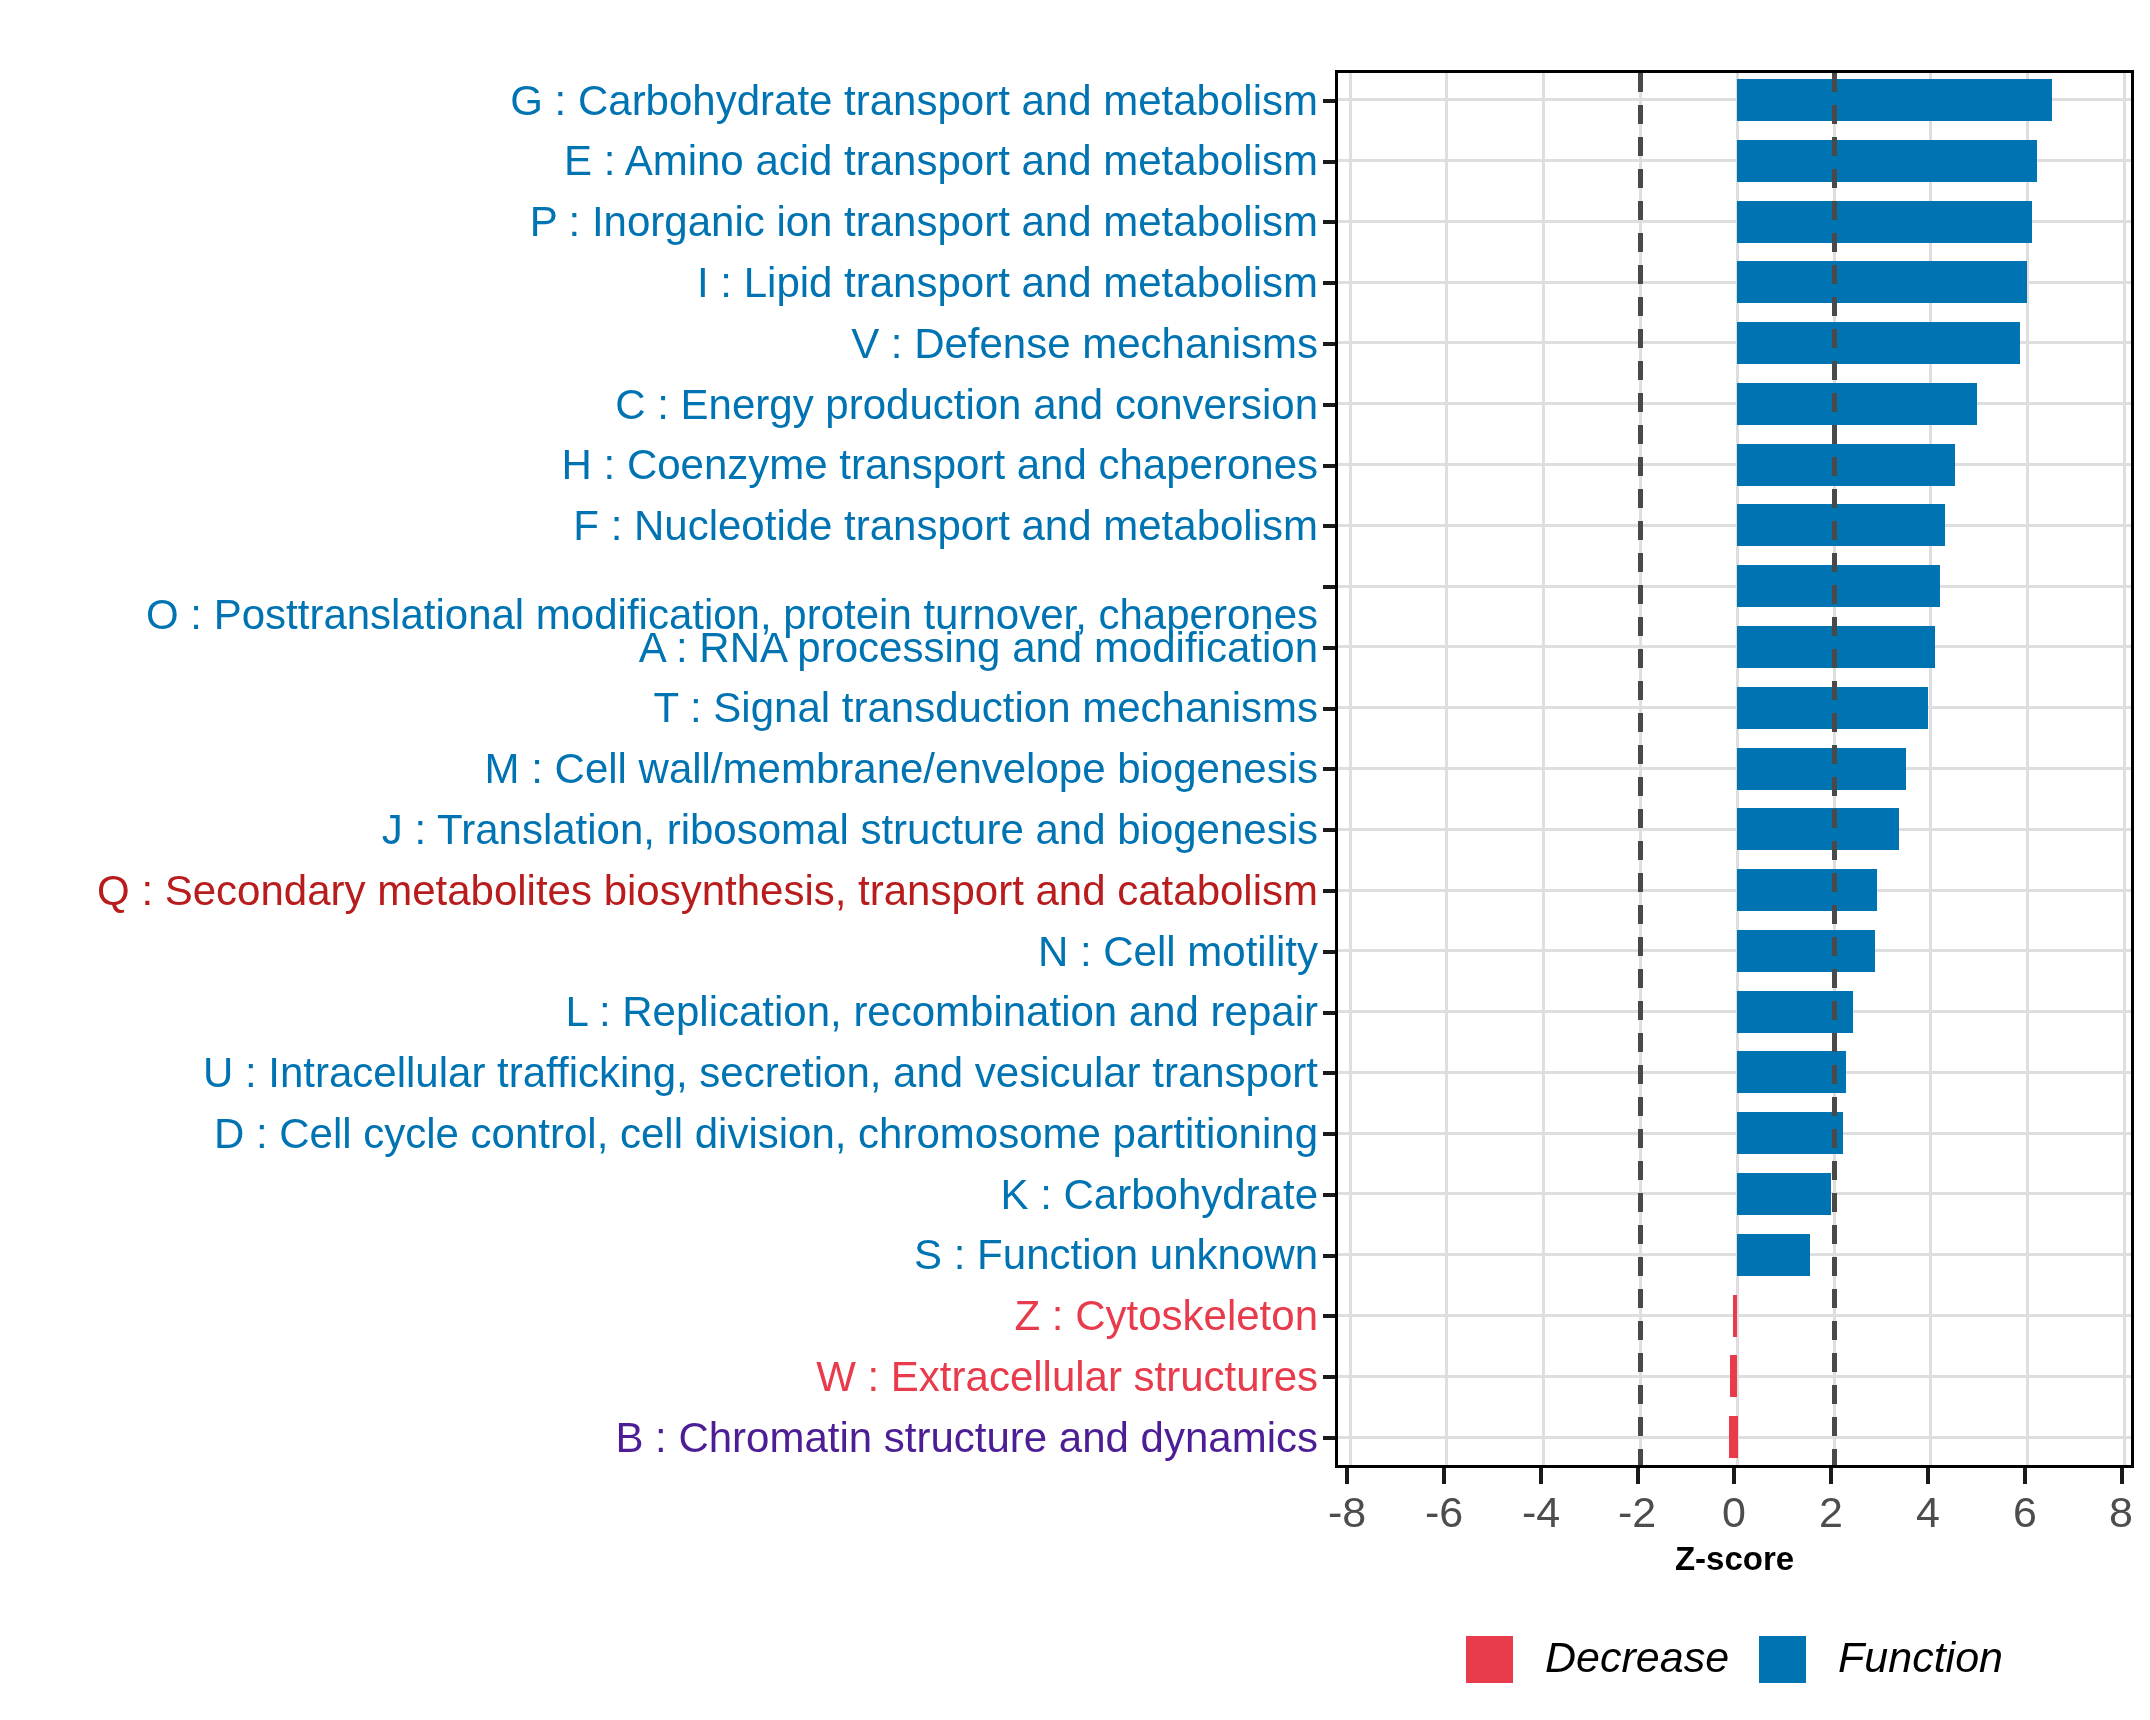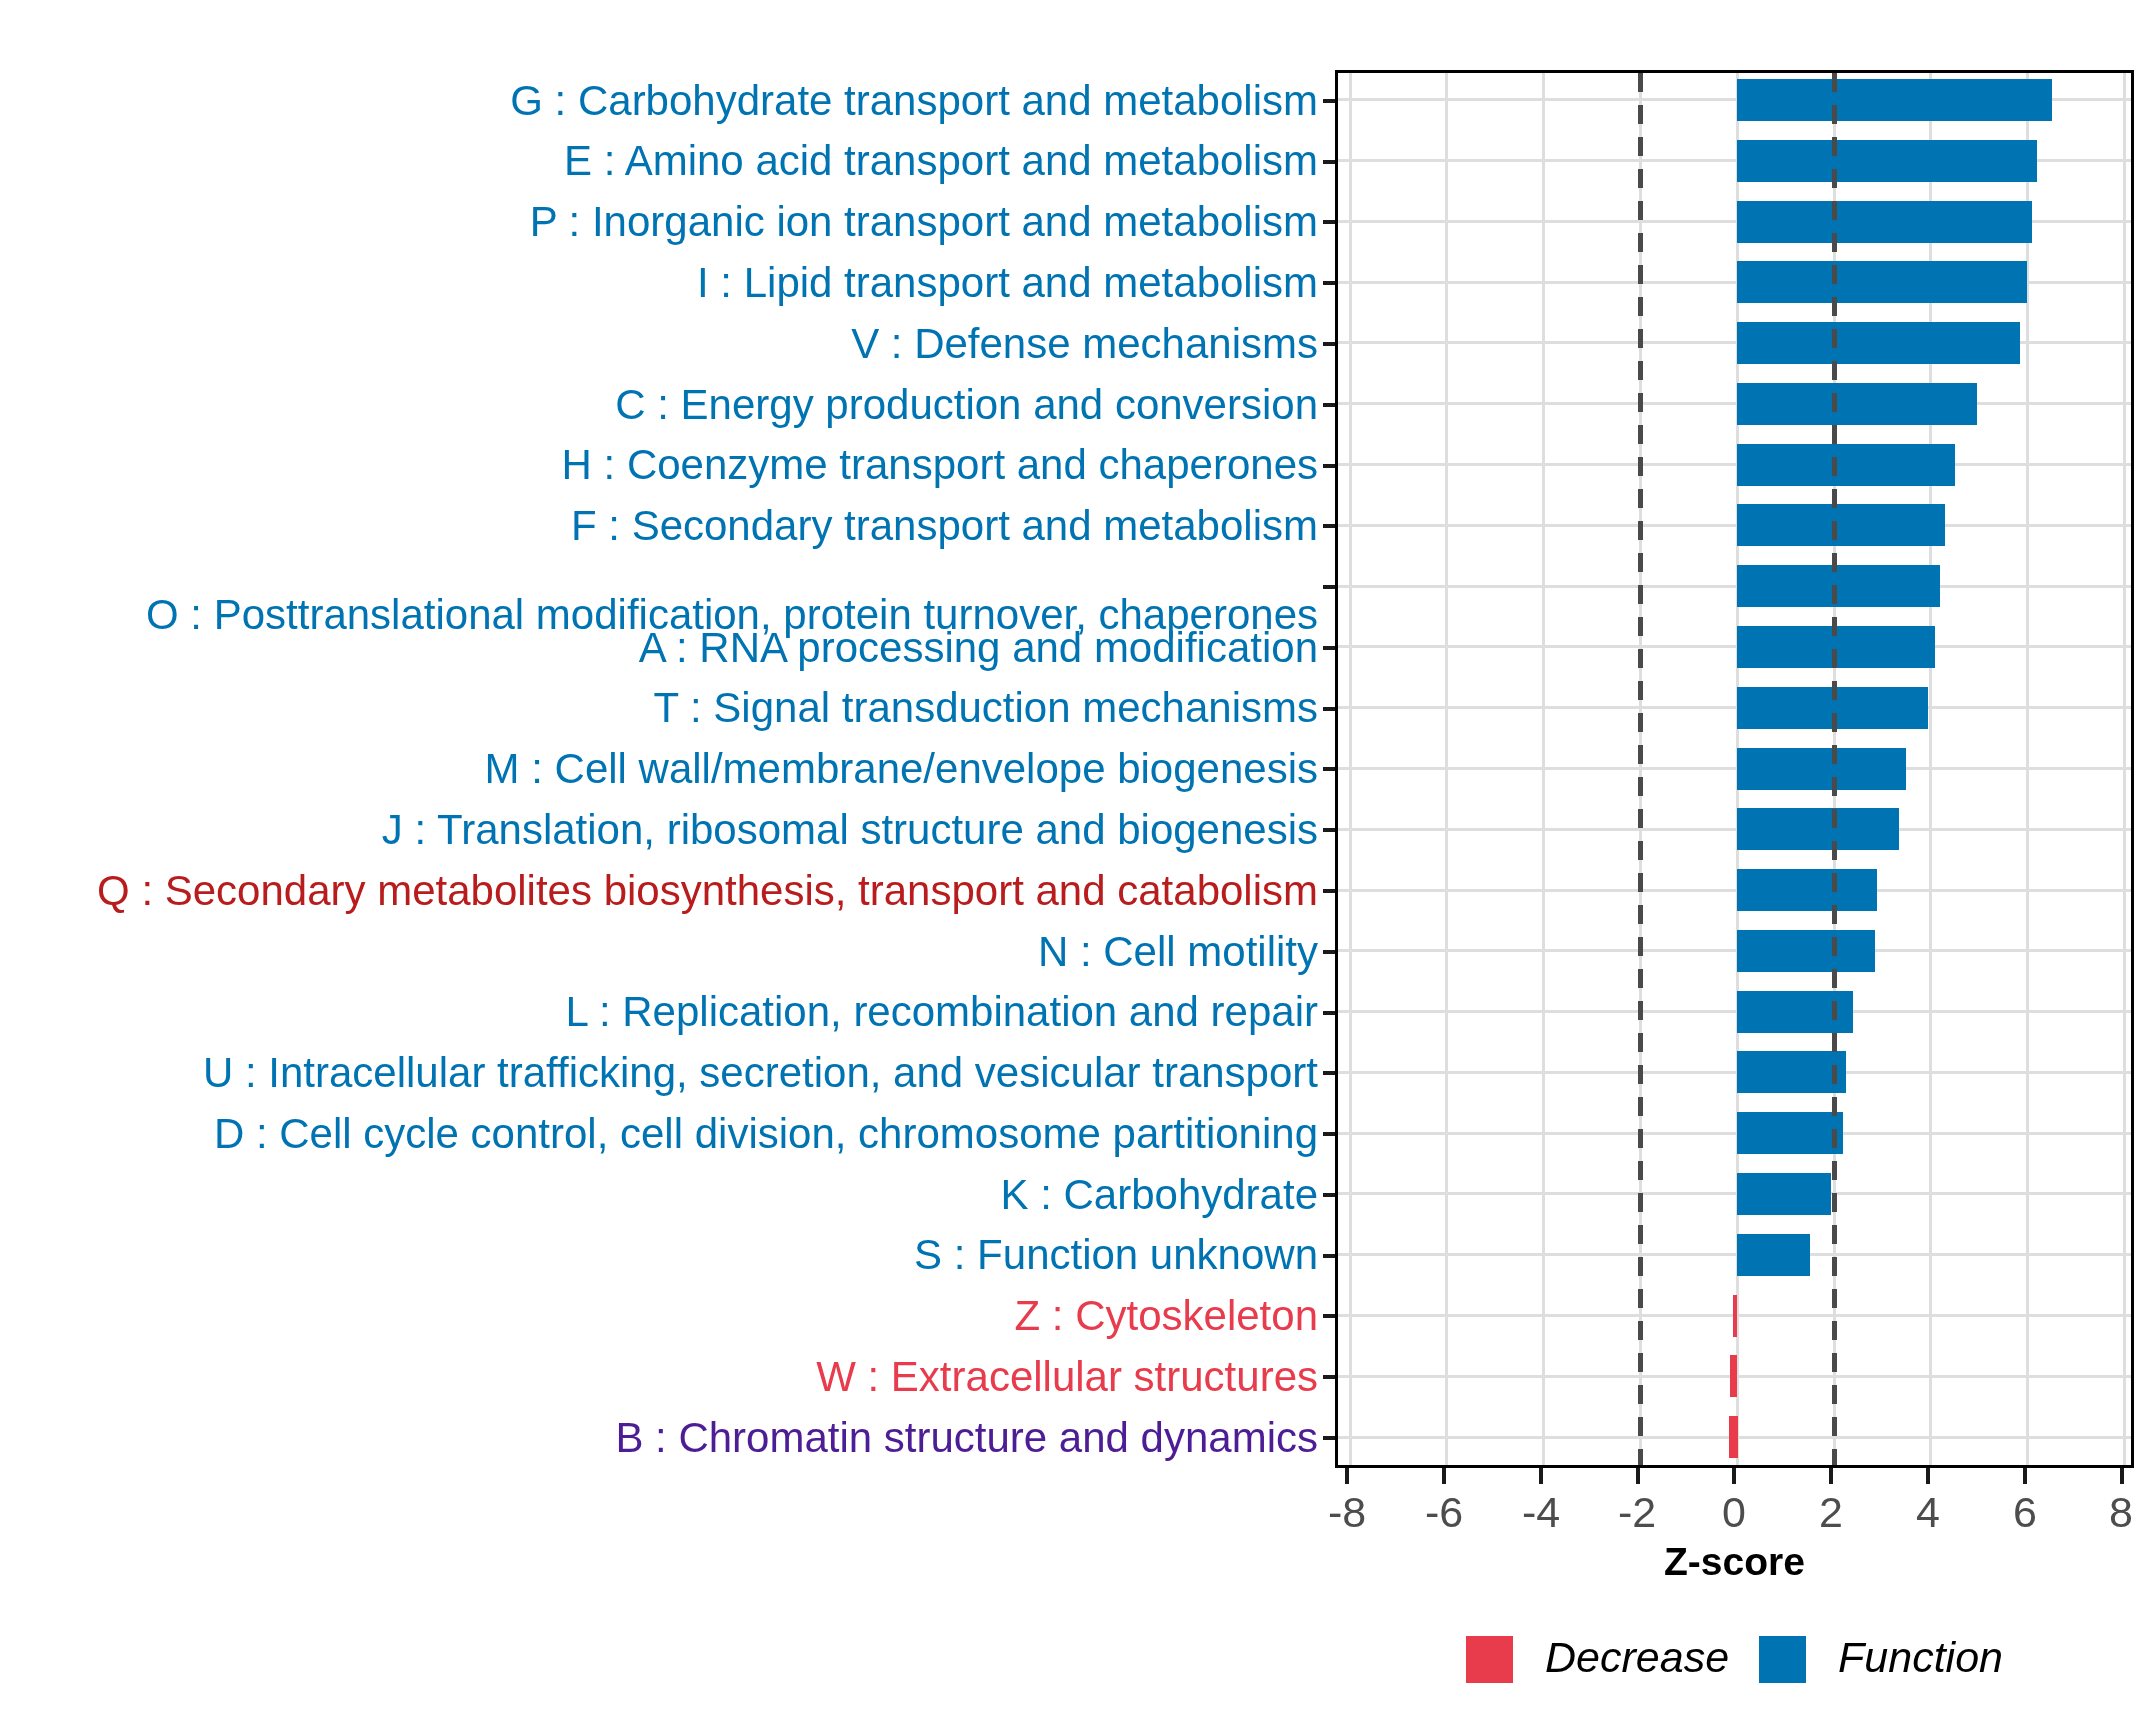--- a/index.html
+++ b/index.html
@@ -21,21 +21,21 @@
     transform:translateY(-50%);text-align:right;
   }
   .y-tick{position:absolute;width:11.5px;height:3.6px;background:#1a1a1a;}
   .x-tick{position:absolute;width:3.6px;height:16px;background:#1a1a1a;}
   .x-tick-label{
     position:absolute;font-size:43px;color:#4d4d4d;line-height:1;
     transform:translateX(-50%);white-space:nowrap;
   }
   .x-title{
     position:absolute;left:1335px;width:799px;top:1540px;text-align:center;
-    font-size:39px;font-weight:bold;color:#000;
+    font-size:33px;font-weight:bold;color:#000;
   }
   .legend{
     position:absolute;left:1335px;width:799px;top:1636px;
     display:flex;justify-content:center;align-items:center;gap:30px;
   }
   .legend-item{display:flex;align-items:flex-start;gap:32px;font-style:italic;}
   .legend-swatch{width:47px;height:47px;}
   .legend-label{font-size:43px;color:#000;line-height:1;}
 </style>
 </head>
@@ -109,21 +109,21 @@
       <div class="y-label" style="right: 833px; top: 222px; color: rgb(0, 115, 178);">P : Inorganic ion transport and metabolism</div>
       <div class="y-tick" style="left: 1323px; top: 220px;"></div>
       <div class="y-label" style="right: 833px; top: 283px; color: rgb(0, 115, 178);">I : Lipid transport and metabolism</div>
       <div class="y-tick" style="left: 1323px; top: 281px;"></div>
       <div class="y-label" style="right: 833px; top: 344px; color: rgb(0, 115, 178);">V : Defense mechanisms</div>
       <div class="y-tick" style="left: 1323px; top: 342px;"></div>
       <div class="y-label" style="right: 833px; top: 405px; color: rgb(0, 115, 178);">C : Energy production and conversion</div>
       <div class="y-tick" style="left: 1323px; top: 403px;"></div>
       <div class="y-label" style="right: 833px; top: 465px; color: rgb(0, 115, 178);">H : Coenzyme transport and chaperones</div>
       <div class="y-tick" style="left: 1323px; top: 464px;"></div>
-      <div class="y-label" style="right: 833px; top: 526px; color: rgb(0, 115, 178);">F : Secondary transport and metabolism</div>
+      <div class="y-label" style="right: 833px; top: 526px; color: rgb(0, 115, 178);">F : Nucleotide transport and metabolism</div>
       <div class="y-tick" style="left: 1323px; top: 524px;"></div>
       <div class="y-label" style="right: 833px; top: 587px; color: rgb(0, 115, 178); margin-top: 28px;">O : Posttranslational modification, protein turnover, chaperones</div>
       <div class="y-tick" style="left: 1323px; top: 585px;"></div>
       <div class="y-label" style="right: 833px; top: 648px; color: rgb(0, 115, 178);">A : RNA processing and modification</div>
       <div class="y-tick" style="left: 1323px; top: 646px;"></div>
       <div class="y-label" style="right: 833px; top: 708px; color: rgb(0, 115, 178);">T : Signal transduction mechanisms</div>
       <div class="y-tick" style="left: 1323px; top: 707px;"></div>
       <div class="y-label" style="right: 833px; top: 769px; color: rgb(0, 115, 178);">M : Cell wall/membrane/envelope biogenesis</div>
       <div class="y-tick" style="left: 1323px; top: 767px;"></div>
       <div class="y-label" style="right: 833px; top: 830px; color: rgb(0, 115, 178);">J : Translation, ribosomal structure and biogenesis</div>

